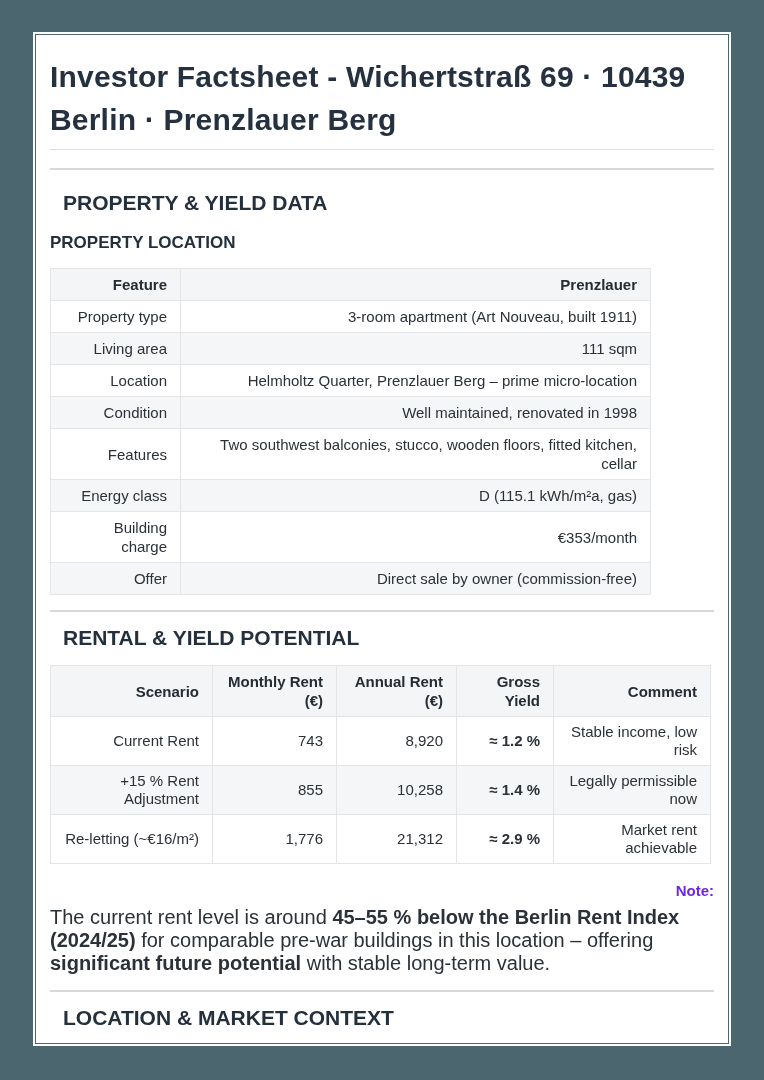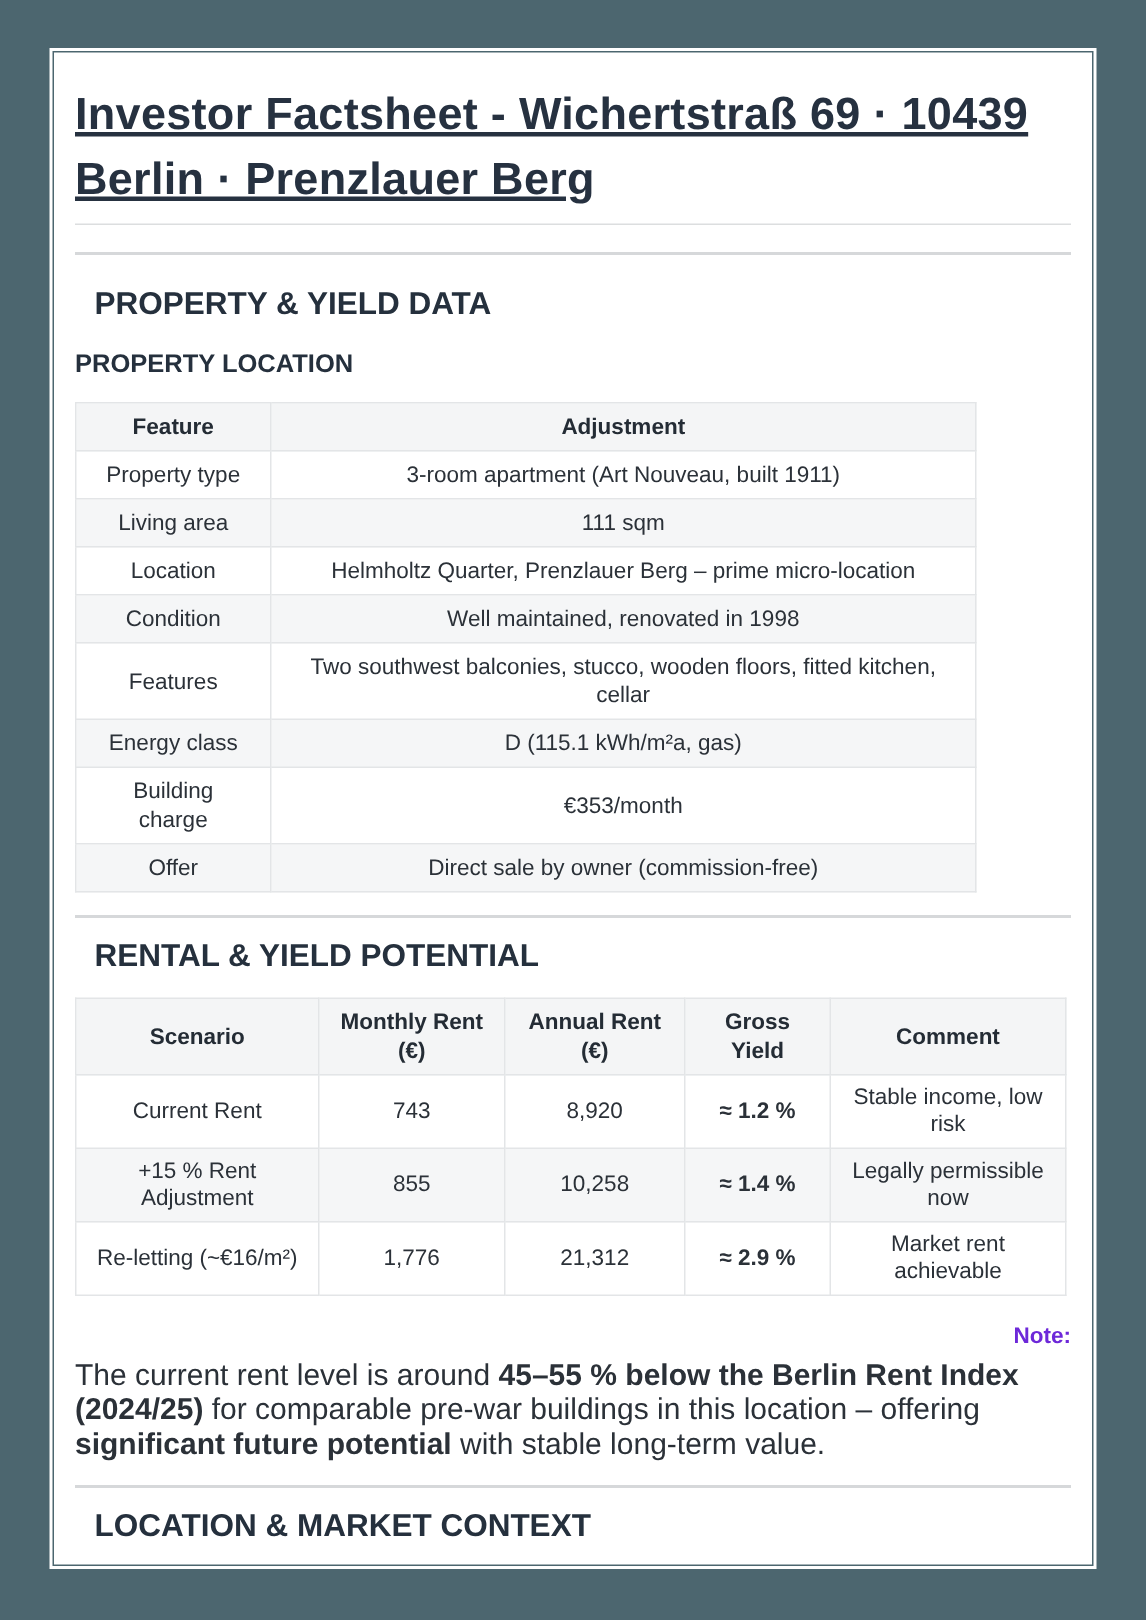--- a/index.html
+++ b/index.html
@@ -27,21 +27,20 @@
   }
   h1 {
     margin: 4px 0 0 0;
     padding: 0 0 8px 0;
     border-bottom: 1px solid #dcdedf;
     font-size: 30px;
     line-height: 43px;
     font-weight: bold;
     color: #263140;
     letter-spacing: 0.2px;
-    text-decoration: underline;
   }
   hr.rule {
     border: none;
     border-top: 2px solid #d6d8da;
     margin: 18px 0 20px 0;
   }
   hr.rule-mid {
     border: none;
     border-top: 2px solid #d6d8da;
     margin: 15px 0 13px 0;
@@ -63,21 +62,21 @@
   table {
     border-collapse: collapse;
     table-layout: fixed;
     margin-top: 14px;
     font-size: 15px;
     color: #2b3138;
     border: 1px solid #d2d5d8;
   }
   th, td {
     border: 1px solid #e3e5e7;
-    text-align: center;
+    text-align: right;
     vertical-align: middle;
     padding: 6px 13px;
     line-height: 19px;
   }
   th { font-weight: bold; color: #242c35; }
   thead tr { background: #f4f5f6; }
   tbody tr:nth-child(even) { background: #f5f6f7; }
   table.t1 { width: 600px; }
   table.t2 { width: 660px; }
   table.t2 td { line-height: 18px; padding: 6px 13px; }
@@ -112,21 +111,21 @@
   <h3>PROPERTY LOCATION</h3>
 
   <table class="t1">
     <colgroup>
         <col style="width:130px">
         <col style="width:470px">
       </colgroup>
     <thead>
       <tr>
         <th>Feature</th>
-        <th>Adjustment</th>
+        <th>Prenzlauer</th>
       </tr>
     </thead>
     <tbody>
       <tr>
         <td>Property type</td>
         <td>3-room apartment (Art Nouveau, built 1911)</td>
       </tr>
       <tr>
         <td>Living area</td>
         <td>111 sqm</td>

